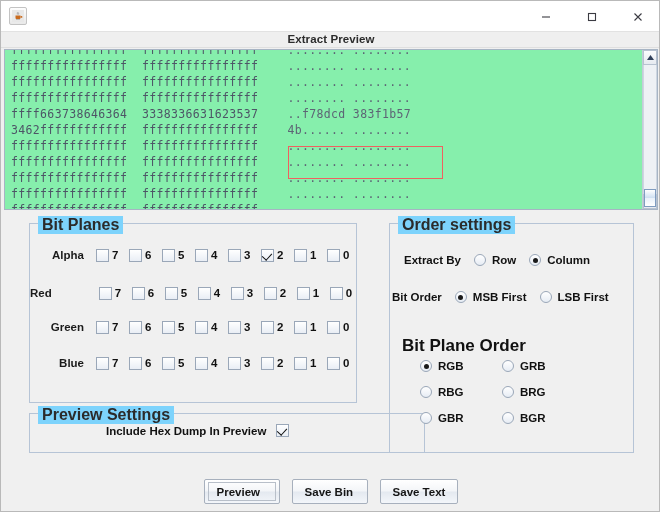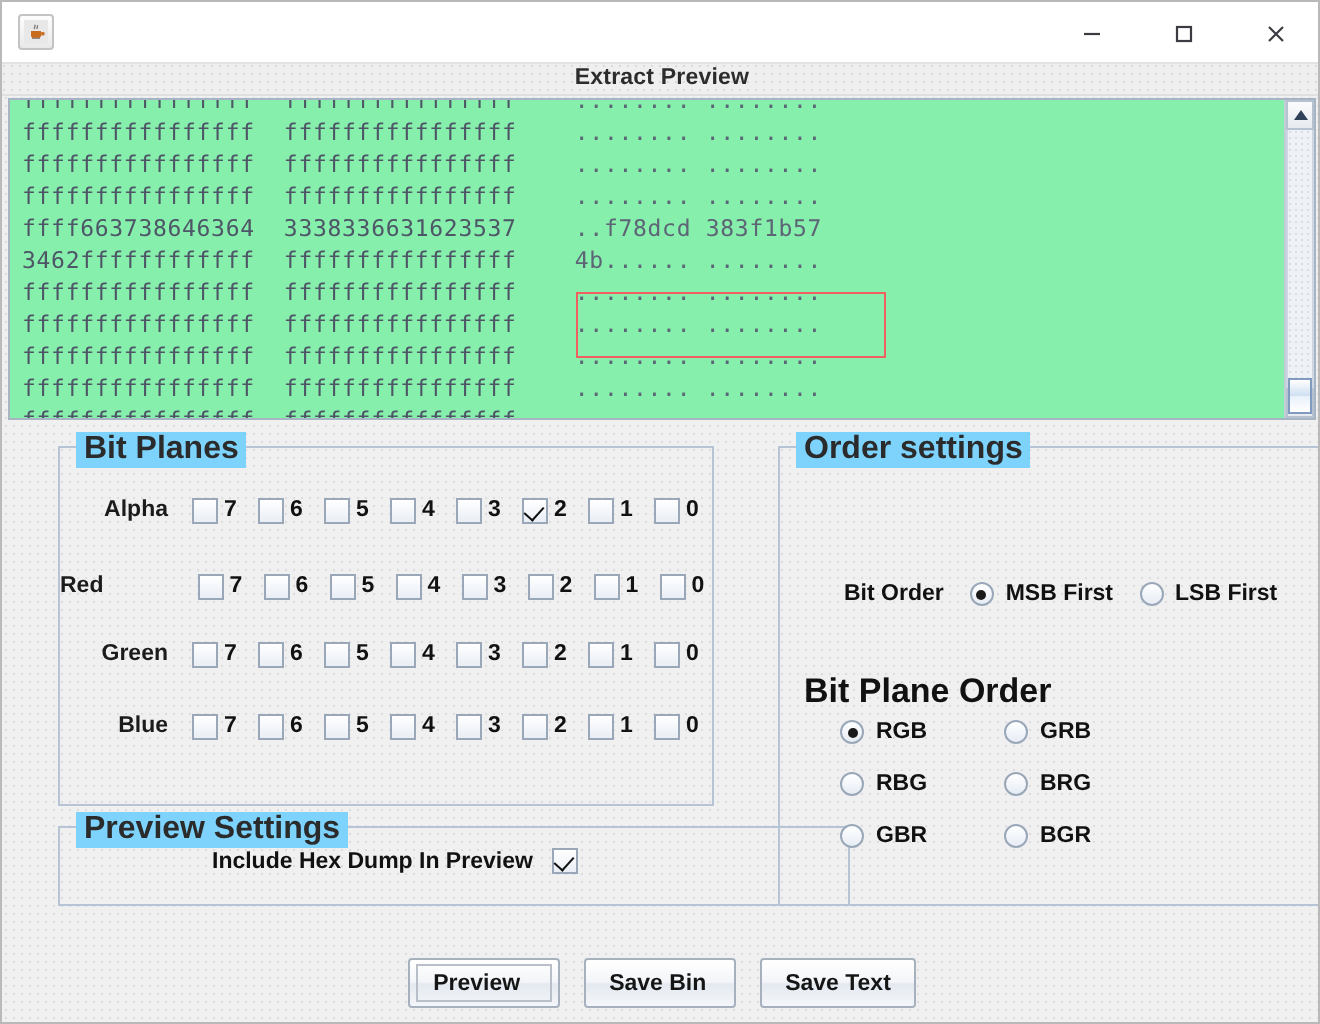--- a/index.html
+++ b/index.html
@@ -182,21 +182,21 @@
     padding: 0 4px;
     background: #7dd3fc;
     font-size: 16px;
     font-weight: bold;
     color: #2b2b2b;
     white-space: nowrap;
   }
 
   #panel-bitplanes { left: 28px; top: 222px; width: 328px; height: 180px; }
   #panel-preview   { left: 28px; top: 412px; width: 396px; height: 40px; }
-  #panel-order     { left: 388px; top: 222px; width: 271px; height: 230px; }
+  #panel-order     { left: 388px; top: 222px; width: 245px; height: 230px; }
 
   
   .bp-row {
     position: absolute;
     left: 0; width: 100%;
     height: 18px;
     display: flex;
     align-items: center;
   }
   .bp-label {
@@ -584,22 +584,33 @@
       <div class="group-title">Preview Settings</div>
       <div class="pv-line">
         <span class="pv-label">Include Hex Dump In Preview</span>
         <span class="cb checked" id="cb-hexdump"></span>
       </div>
     </div>
 
     <div class="group" id="panel-order">
       <div class="group-title">Order settings</div>
 
-
-      <div class="order-line" style="left:32px; top:67px;align-items:flex-end;">
+      <div class="order-line" style="left:14px; top:30px;">
+        <span class="lead">Extract By</span>
+        <span class="radio-item">
+          <span class="rb"></span>
+          <span>Row</span>
+        </span>
+        <span class="radio-item">
+          <span class="rb selected"></span>
+          <span>Column</span>
+        </span>
+      </div>
+
+      <div class="order-line" style="left:2px; top:67px;align-items:flex-end;">
         <span class="lead">Bit Order</span>
         <span class="radio-item">
           <span class="rb selected"></span>
           <span>MSB First</span>
         </span>
         <span class="radio-item">
           <span class="rb"></span>
           <span>LSB First</span>
         </span>
       </div>

